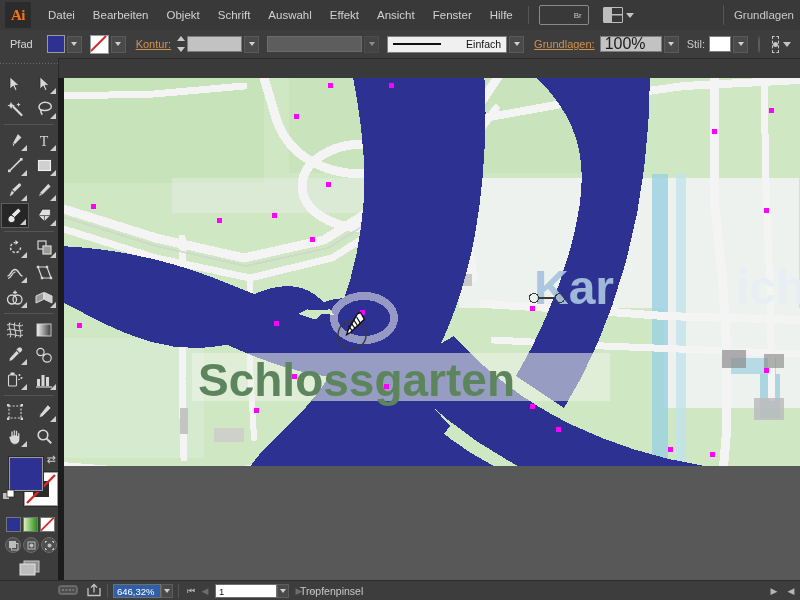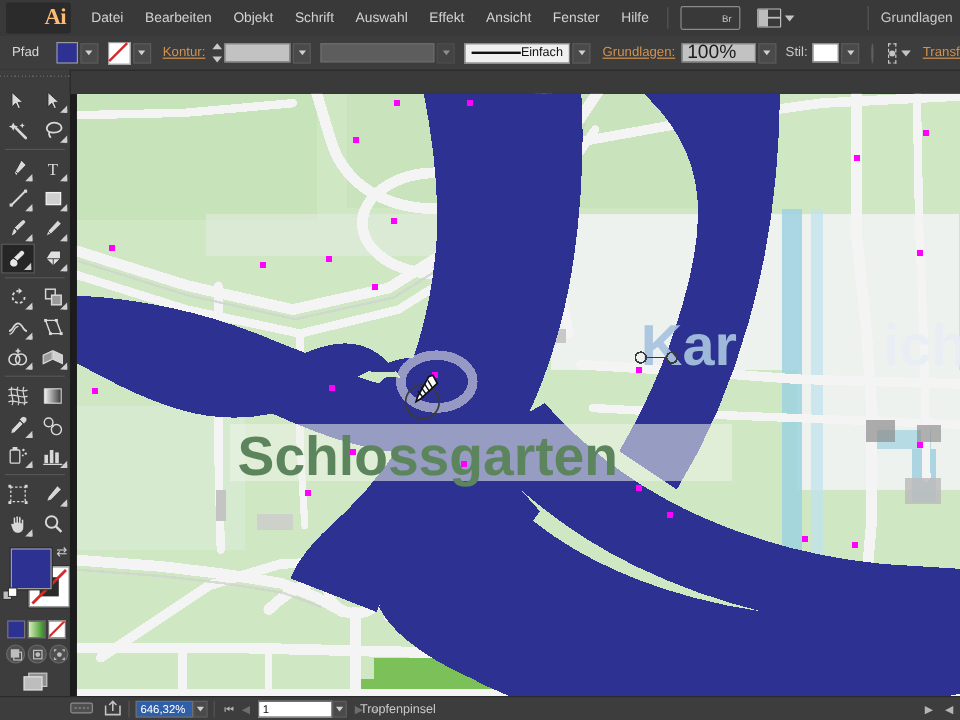--- a/index.html
+++ b/index.html
@@ -17,24 +17,23 @@
   .menubar{
     position:absolute;left:0;top:0;width:800px;height:30px;
     background:#393939;
     display:flex;align-items:center;
     border-bottom:1px solid #2a2a2a;
   }
   .ai-logo{
     width:26px;height:26px;margin-left:5px;margin-right:8px;
     background:#2b2b2b;border-radius:2px;
     display:flex;align-items:center;justify-content:center;
-    color:#fdba74;font-weight:bold;font-size:19px;
+    color:#f97316;font-weight:bold;font-size:15px;
     font-family:"Liberation Serif", serif;
     letter-spacing:-0.5px;
-    padding-left:28px;
   }
   .menu-item{
     padding:4px 9px;color:#d2d2d2;font-size:11.5px;white-space:nowrap;
   }
   .menu-sep{width:1px;height:18px;background:#555;margin:0 6px;}
   .br-btn{
     width:20px;height:18px;border:1px solid #8a8a8a;border-radius:2px;
     display:flex;align-items:center;justify-content:center;
     font-size:8px;color:#c8c8c8;margin-left:4px;padding-left:28px;
   }
@@ -95,21 +94,21 @@
   .stepper .dn{border-top:5px solid #c9c9c9;}
   .field{
     height:16px;background:#c2c2c2;border:1px solid #7d7d7d;
     display:flex;align-items:center;padding:0 4px;color:#1c1c1c;font-size:16px;
     box-sizing:border-box;
   }
   .field.dark{background:#5d5d5d;border-color:#6d6d6d;color:#d8d8d8;}
   .field.white{background:#ffffff;}
   .combo{display:flex;align-items:center;}
   .stroke-preview{
-    width:88px;height:17px;background:#f0f0f0;border:1px solid #7d7d7d;
+    width:120px;height:17px;background:#f0f0f0;border:1px solid #7d7d7d;
     display:flex;align-items:center;justify-content:space-between;padding:0 5px;
     box-sizing:border-box;color:#111;font-size:10.5px;
   }
   .stroke-line{width:48px;height:2px;background:#111;}
   .round-ico{
     width:17px;height:17px;border-radius:50%;
     background:radial-gradient(circle at 35% 33%, #b9b9b9 0 22%, #8e8e8e 23% 55%, #6f6f6f 56% 100%);
     border:1px solid #5f5f5f;box-sizing:border-box;margin-left:10px;
   }
   .dashbox{
@@ -186,22 +185,22 @@
   .screen-btn{
     margin:6px auto 0 auto;width:22px;height:16px;position:relative;
   }
 
   
   .canvasarea{
     position:absolute;left:58px;top:78px;width:742px;height:502px;
     overflow:hidden;background:#585858;
   }
   .map{
-    position:absolute;left:6px;top:0;width:736px;height:502px;
-    background:#000000;
+    position:absolute;left:6px;top:0;width:736px;height:388px;
+    background:#c2410c;
     overflow:hidden;
     image-rendering:pixelated;
   }
   .map svg{display:block;}
   .leftgutter{
     position:absolute;left:0;top:0;width:6px;height:502px;background:#1c1c1c;
   }
 
   
   .brush-cursor{position:absolute;left:270px;top:225px;pointer-events:none;}

